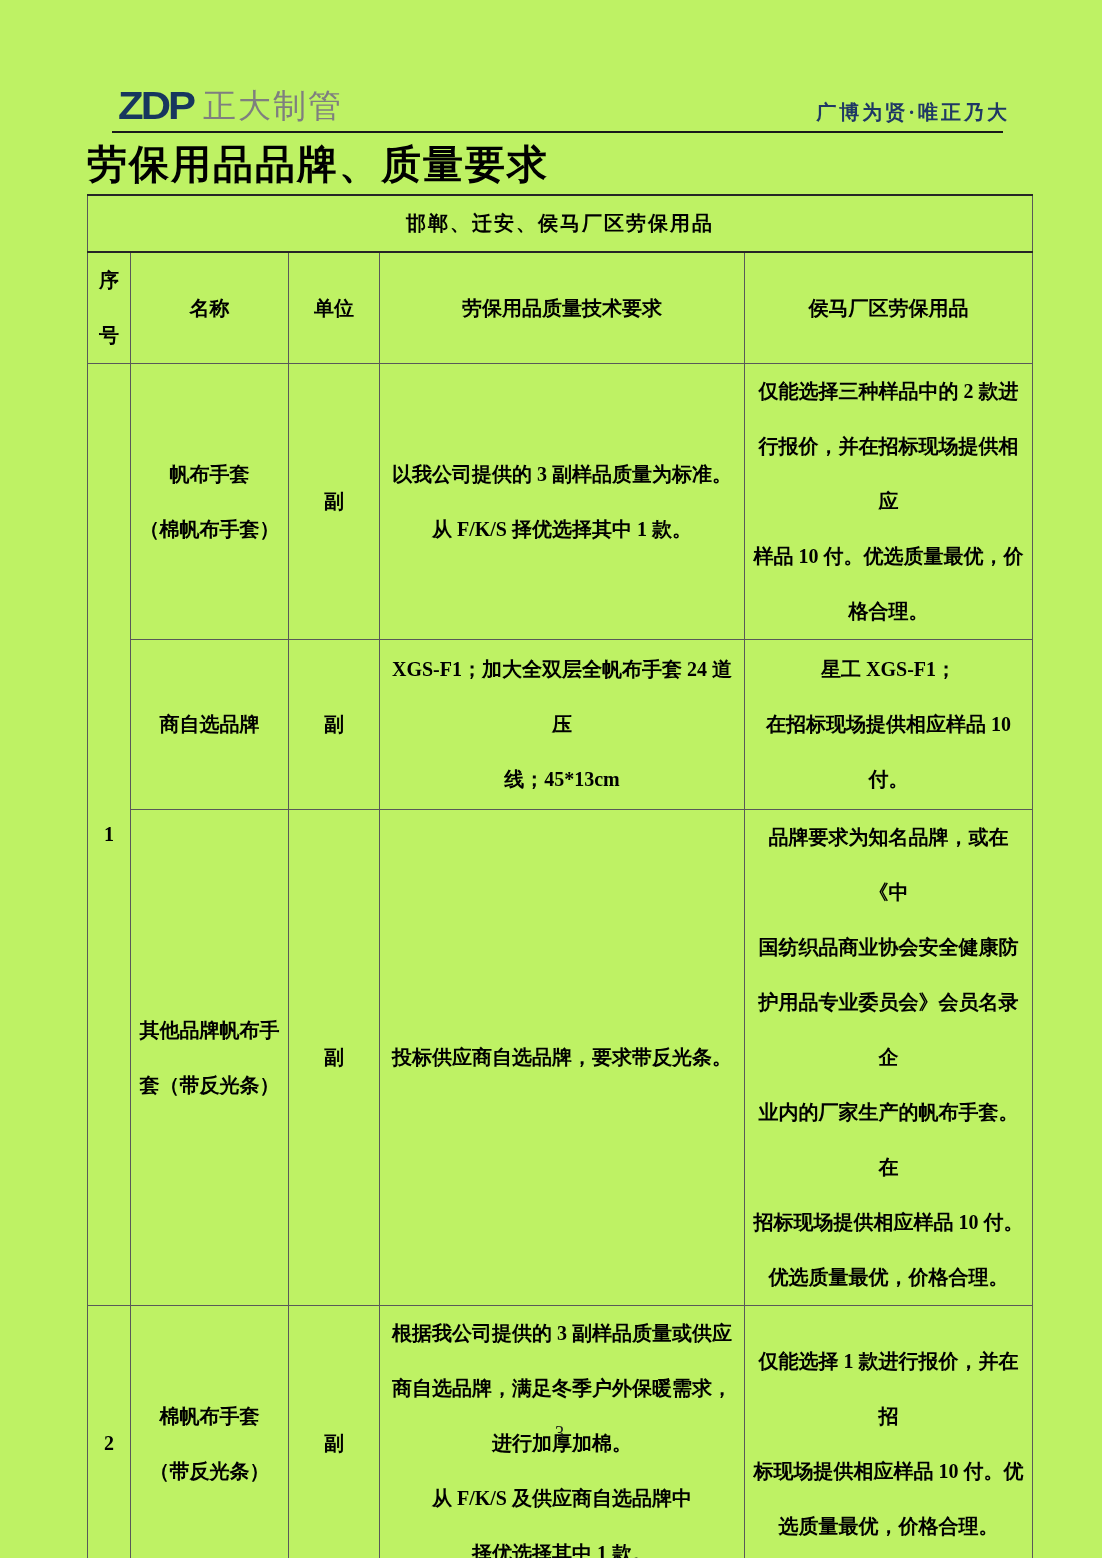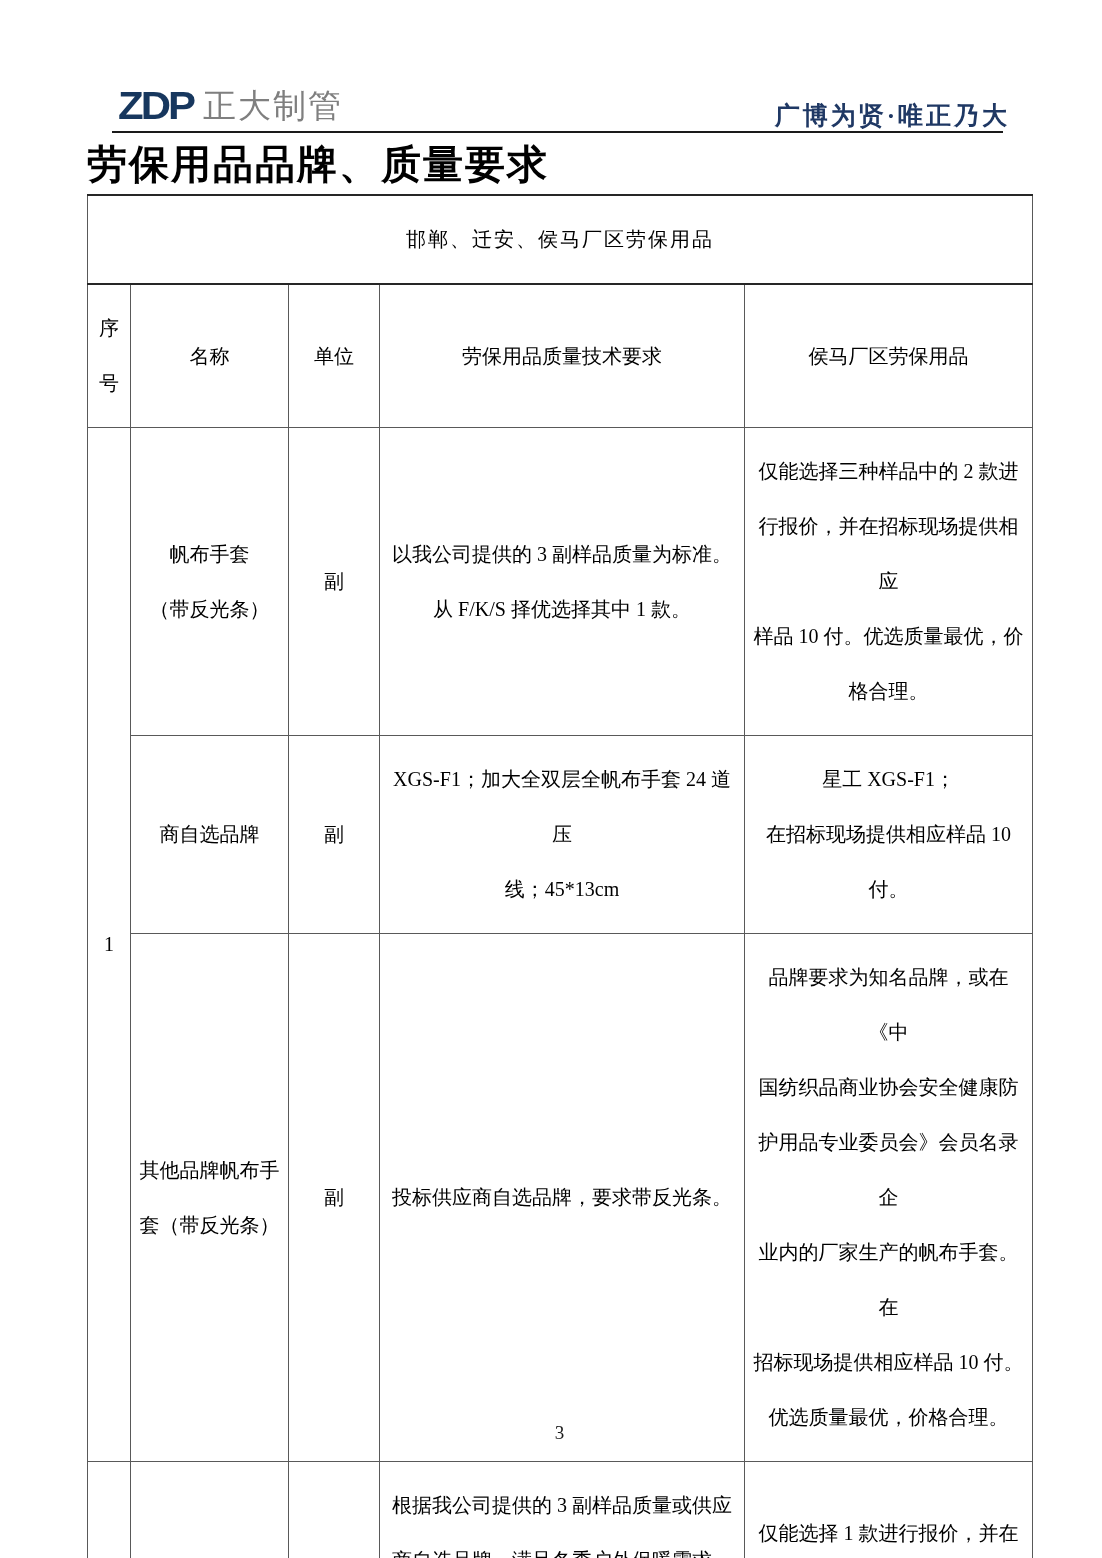--- a/index.html
+++ b/index.html
@@ -1,21 +1,21 @@
 <!DOCTYPE html>
 <html><head>
 <meta charset="utf-8">
 <style>
   * { margin: 0; padding: 0; box-sizing: border-box; }
   html, body { background: #e8e8e8; }
   .page {
     position: relative;
     width: 1102px;
     height: 1558px;
-    background: #ffffff;
+    background: #bef264;
     margin: 0 auto;
     font-family: "Liberation Serif", "DejaVu Serif", serif;
     color: #000;
     overflow: hidden;
   }
   
   .brand {
     position: absolute;
     left: 118px;
     top: 86px;
@@ -36,21 +36,21 @@
     font-size: 33px;
     font-weight: 400;
     color: #7f7f7f;
     letter-spacing: 2px;
     line-height: 40px;
   }
   .slogan {
     position: absolute;
     right: 92px;
     top: 99px;
-    font-size: 25px;
+    font-size: 20px;
     font-weight: 700;
     color: #1f3864;
     letter-spacing: 3px;
     font-family: "Liberation Serif", "DejaVu Serif", serif;
   }
   .header-rule {
     position: absolute;
     left: 112px;
     top: 131px;
     width: 891px;
@@ -81,22 +81,23 @@
     border-left: 1px solid #404040;
     border-right: 1px solid #404040;
   }
   table.req td {
     border: 1px solid #595959;
     text-align: center;
     vertical-align: middle;
     font-size: 20px;
     line-height: 55px;
     white-space: pre-line;
-    padding: 16px 4px;
+    padding: 0 4px;
     overflow: hidden;
+    font-weight: bold;
   }
   td.section-title-cell {
     font-size: 28px;
     line-height: 46px;
     letter-spacing: 2px;
     border-bottom: 2px solid #262626 !important;
   }
   tr.r-section { height: 48px; }
   tr.r-header  { height: 111px; }
   tr.r-1a      { height: 219px; }
@@ -145,21 +146,21 @@
       <td>序
 号</td>
       <td>名称</td>
       <td>单位</td>
       <td>劳保用品质量技术要求</td>
       <td>侯马厂区劳保用品</td>
     </tr>
     <tr class="r-1a">
       <td rowspan="3">1</td>
       <td>帆布手套
-（带反光条）</td>
+（棉帆布手套）</td>
       <td>副</td>
       <td>以我公司提供的 3 副样品质量为标准。
 从 F/K/S 择优选择其中 1 款。</td>
       <td>仅能选择三种样品中的 2 款进
 行报价，并在招标现场提供相应
 样品 10 付。优选质量最优，价
 格合理。</td>
     </tr>
     <tr class="r-1b">
       <td>商自选品牌</td>

